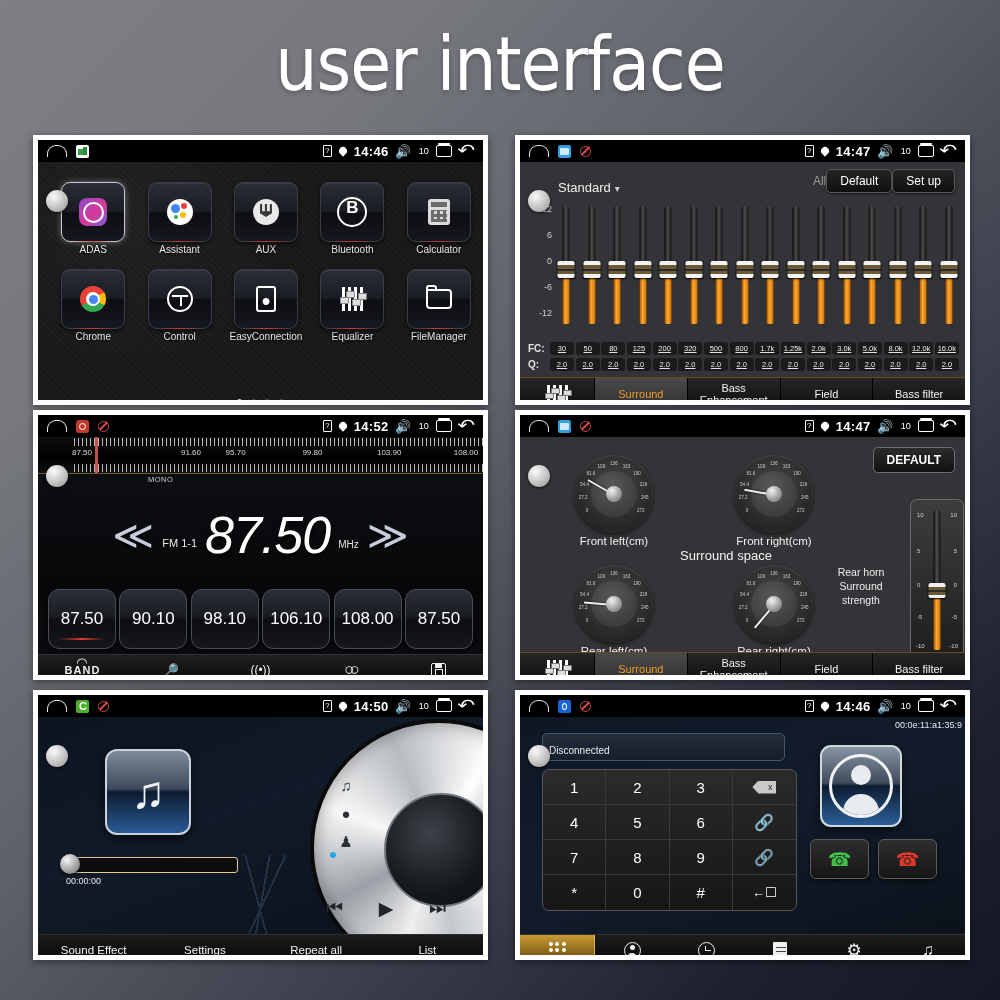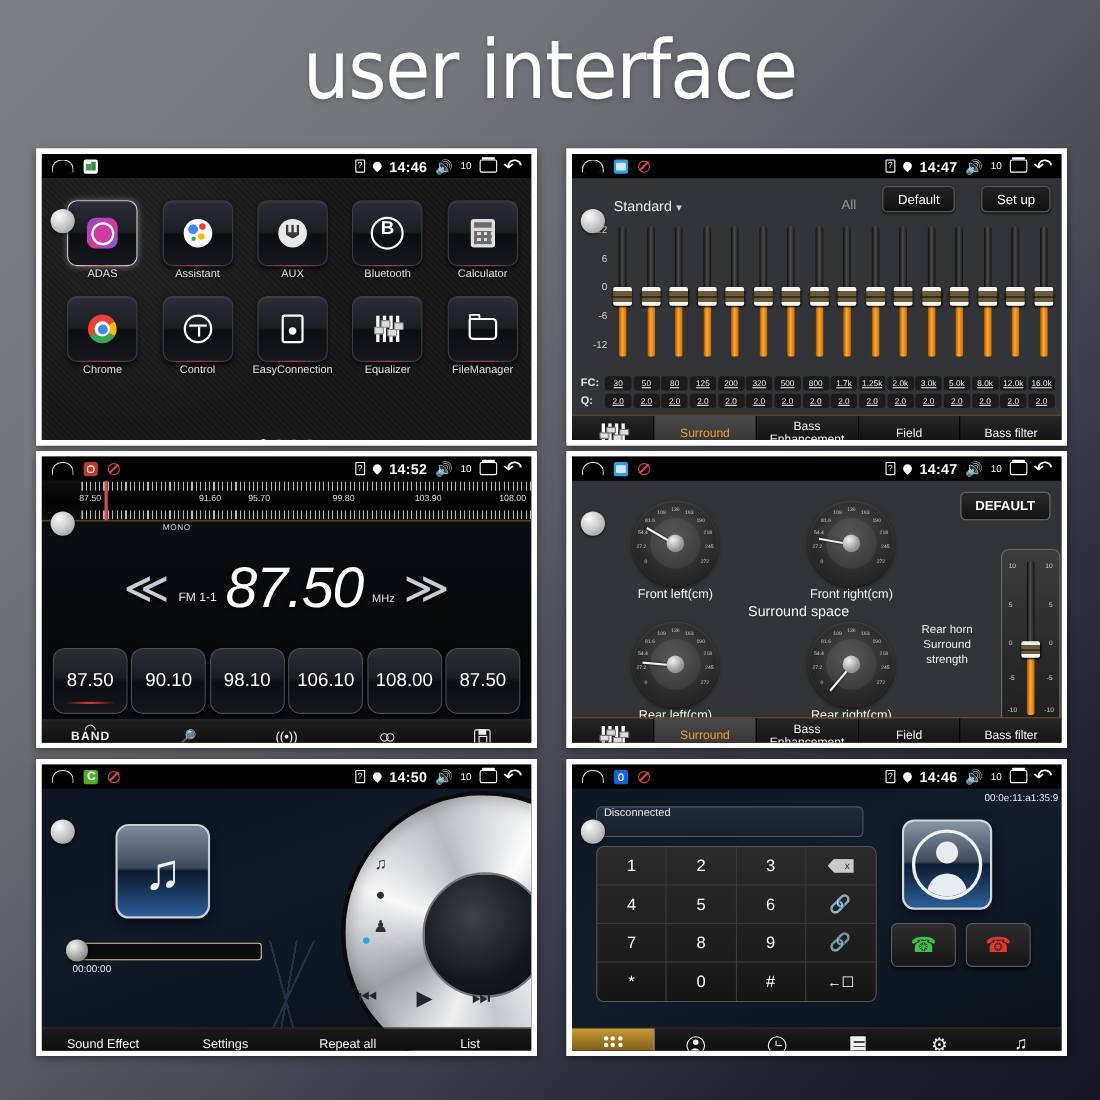--- a/index.html
+++ b/index.html
@@ -113,21 +113,21 @@
   .ic-folder:before{content:"";position:absolute;left:-2px;top:-6px;width:11px;height:6px;border:2px solid #fff;border-bottom:none;border-radius:3px 3px 0 0;box-sizing:border-box;}
   .dots{position:absolute;left:0;right:0;bottom:6px;display:flex;justify-content:center;gap:9px;}
   .dots i{width:5px;height:5px;border-radius:50%;background:#4a4a4a;display:block;}
   .dots i.on{background:#cfcfcf;}
 
   
   .eq-body{position:absolute;left:0;top:22px;width:100%;height:248px;background:#333437;}
   .eq-top{position:absolute;left:0;top:4px;width:100%;height:30px;display:flex;align-items:center;padding:0 10px;box-sizing:border-box;}
   .eq-preset{margin-left:28px;color:#ededed;font-size:13px;margin-top:12px;}
   .eq-chev{font-size:10px;margin-left:4px;color:#cfcfcf;}
-  .eq-right{margin-left:auto;display:flex;align-items:flex-end;gap:24px;}
+  .eq-right{margin-left:auto;display:flex;align-items:center;gap:0;}
   .eq-all{color:#9b9b9b;font-size:12px;}
   .eqbtn{background:linear-gradient(#232323,#101010);border:1px solid #5a5a5a;border-radius:5px;
          color:#fff;font-size:12px;padding:4px 13px;box-shadow:0 1px 2px rgba(0,0,0,.6);}
   .eq-chart{position:absolute;left:8px;top:38px;right:6px;height:140px;}
   .eq-axis{position:absolute;left:0;top:0;width:26px;height:100%;color:#cfcfcf;font-size:9px;}
   .eq-axis span{position:absolute;right:2px;}
   .eq-bands{position:absolute;left:28px;right:0;top:0;bottom:0;display:flex;justify-content:space-between;}
   .band{width:20px;position:relative;height:100%;}
   .band .track{position:absolute;left:50%;transform:translateX(-50%);top:6px;bottom:16px;width:7px;
     background:linear-gradient(90deg,#0a0a0a,#4a4a4a 45%,#151515);border-radius:3px;}
@@ -250,21 +250,21 @@
   .mu-bottom{position:absolute;left:0;bottom:0;width:100%;height:30px;background:linear-gradient(#1b1b1b,#070707);
     display:flex;border-top:1px solid #2e2e2e;}
   .mu-item{flex:1;display:flex;align-items:center;justify-content:center;color:#f3f3f3;font-size:11.5px;}
 
   
   .bt-body{position:absolute;left:0;top:22px;width:100%;height:248px;
     background:linear-gradient(160deg,#0e1724 0%,#121c2b 45%,#0a1018 100%);overflow:hidden;}
   .bt-mac{position:absolute;right:3px;top:3px;color:#e7e7e7;font-size:9px;}
   .bt-field{position:absolute;left:22px;top:16px;width:243px;height:28px;border-radius:5px;
     background:linear-gradient(#222c3a,#16202c);border:1px solid #46566b;color:#e9e9e9;font-size:10px;
-    display:flex;padding:0 0 4px 6px;box-sizing:border-box;}
+    display:flex;align-items:flex-end;padding:0 0 4px 6px;box-sizing:border-box;}
   .dialpad{position:absolute;left:22px;top:52px;width:253px;height:140px;border-radius:7px;
     background:linear-gradient(#2b2b2b,#161616);border:1px solid #555;display:grid;
     grid-template-columns:repeat(4,1fr);grid-template-rows:repeat(4,1fr);}
   .key{display:flex;align-items:center;justify-content:center;color:#fff;font-size:15px;
     border-right:1px solid #3a3a3a;border-bottom:1px solid #3a3a3a;box-sizing:border-box;}
   .key:nth-child(4n){border-right:none;}
   .key:nth-child(n+13){border-bottom:none;}
   .ic-del{width:24px;height:13px;background:#c9c9c9;
     clip-path:polygon(25% 0,100% 0,100% 100%,25% 100%,0 50%);display:flex;align-items:center;justify-content:flex-end;
     color:#2b2b2b;font-size:9px;padding-right:4px;box-sizing:border-box;}

